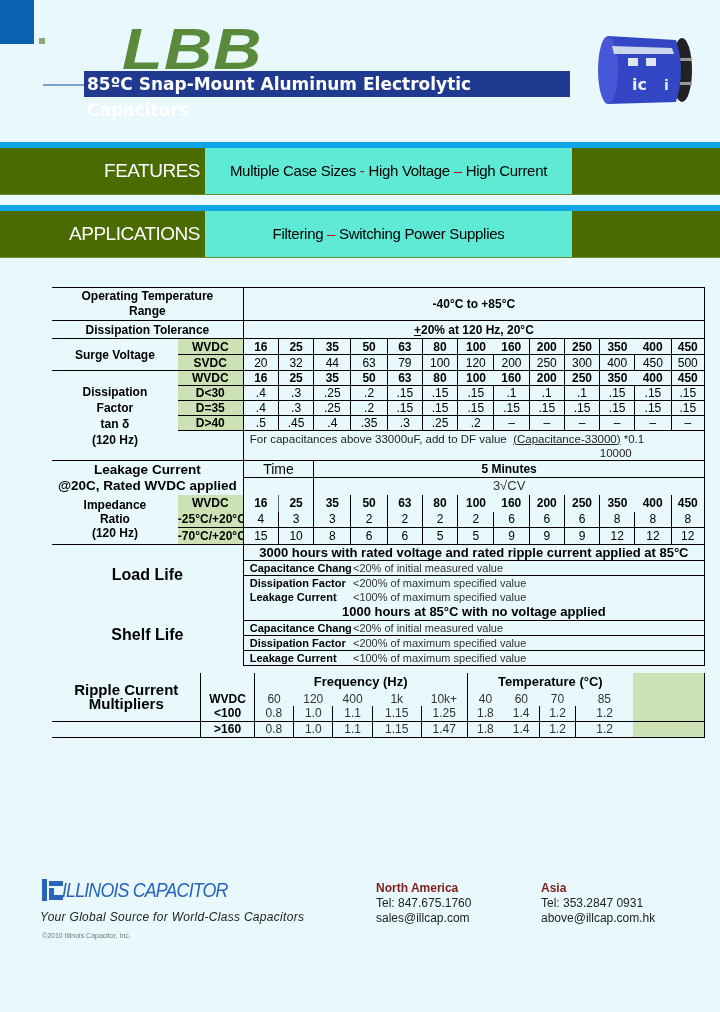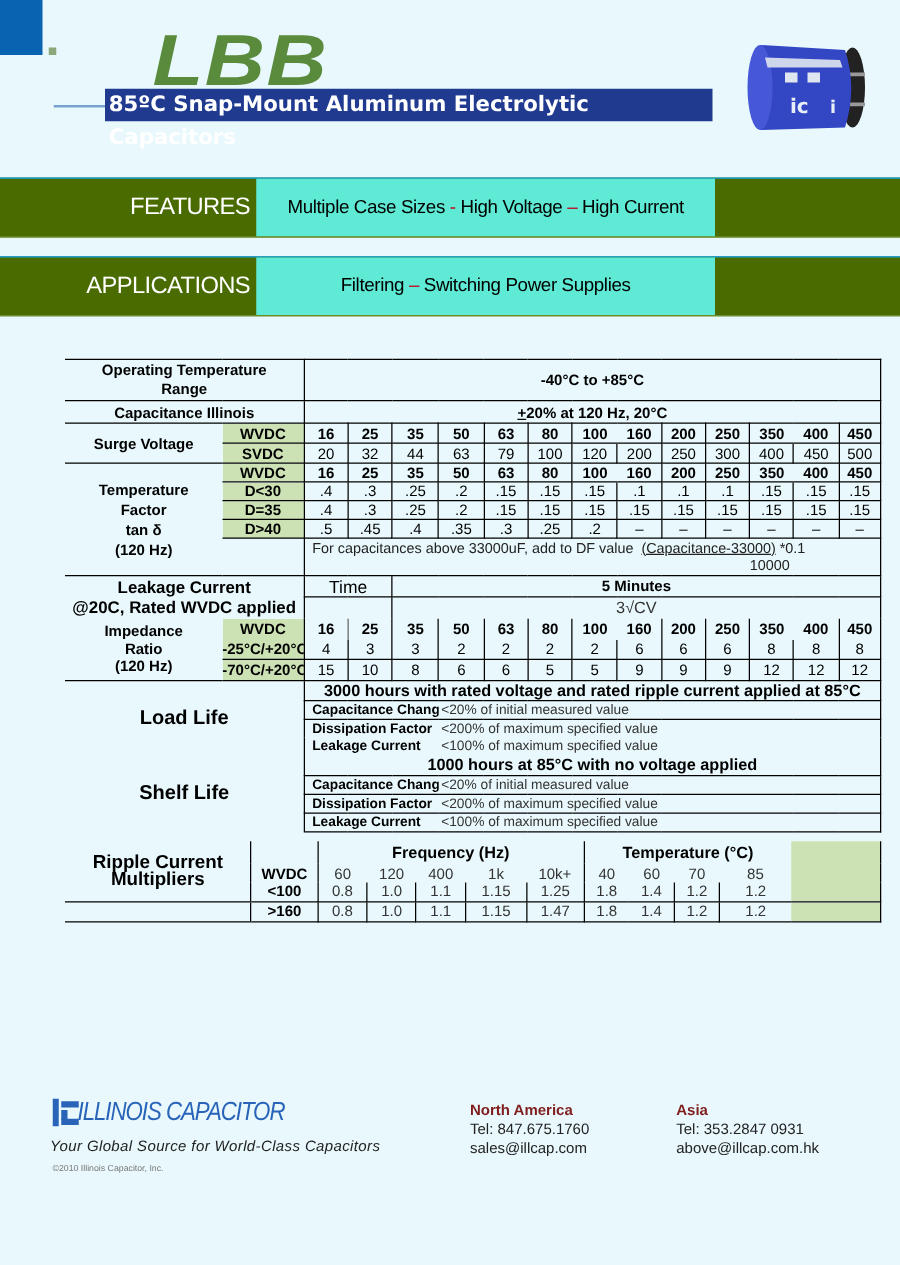--- a/index.html
+++ b/index.html
@@ -14,21 +14,21 @@
     left: 122px; top: 20px; font-family: "Liberation Sans", sans-serif; font-weight: bold; font-style: italic;
     font-size: 58px; letter-spacing: 1px; color: #5a8a3c; line-height: 58px; transform: scaleX(1.15); transform-origin: left top;
   }
   .header-line { left: 43px; top: 84px; width: 45px; height: 2px; background: #7aa2d0; }
   .subtitle-bar {
     left: 84px; top: 71px; width: 486px; height: 26px; background: #1f3a8f; color: #fff;
     font-family: "DejaVu Sans", sans-serif; font-weight: bold; font-size: 17px; line-height: 26px; padding-left: 3px; box-sizing: border-box;
   }
   .cap-img { left: 594px; top: 28px; width: 104px; height: 82px; }
 
-  .band { left: 0; width: 720px; height: 46px; background: #4a6b00; border-top: 1px solid #0ea5e9; border-bottom: 1px solid #6d8d2a; }
+  .band { left: 0; width: 720px; height: 46px; background: #4a6b00; border-top: 6px solid #0ea5e9; border-bottom: 1px solid #6d8d2a; }
   .band-label { position: absolute; left: 0; width: 200px; text-align: right; color: #fff; font-size: 19px; line-height: 46px; letter-spacing: -0.5px; }
   .band-box { position: absolute; left: 205px; width: 367px; top: 0; height: 46px; background: #5eead4; text-align: center; font-size: 15px; line-height: 46px; letter-spacing: -0.3px; }
   .red { color: #c0001a; }
 
   table.spec { position: absolute; left: 52px; top: 287px; width: 653px; border-collapse: collapse; table-layout: fixed; }
   table.spec td { padding: 0; text-align: center; vertical-align: middle; font-size: 12px; line-height: 14px; overflow: hidden; white-space: nowrap; }
   .bt { border-top: 1px solid #000; }
   .bb { border-bottom: 1px solid #000; }
   .bl { border-left: 1px solid #000; }
   .br { border-right: 1px solid #000; }
@@ -109,21 +109,21 @@
   <tbody>
       <tr style="height:33px" class="bt">
     <td colspan="2" class="lbl bt bb br" style="line-height:15px">
       <div>Operating Temperature</div>
       <div>Range</div>
     </td>
     <td colspan="13" class="hdr bt bb br">-40°C to +85°C</td>
   </tr>
 
   <tr style="height:18px">
-    <td colspan="2" class="lbl bb br">Capacitance Illinois</td>
+    <td colspan="2" class="lbl bb br">Dissipation Tolerance</td>
     <td colspan="13" class="hdr bb br"><u>+</u><span>20% at 120 Hz, 20°C</span></td>
   </tr>
 
   <tr style="height:16px">
     <td rowspan="2" class="lbl bb">Surge Voltage</td>
     <td class="grn bb br">WVDC</td>
     <td class="b bb br">16</td>
     <td class="b bb br">25</td>
     <td class="b bb br">35</td>
     <td class="b bb br">50</td>
@@ -149,21 +149,21 @@
     <td class="bb br">200</td>
     <td class="bb br">250</td>
     <td class="bb br">300</td>
     <td class="bb br">400</td>
     <td class="bb br">450</td>
     <td class="bb br">500</td>
   </tr>
 
   <tr style="height:15px">
     <td rowspan="5" class="lbl bb" style="line-height:16px">
-      <div>Temperature</div>
+      <div>Dissipation</div>
       <div>Factor</div>
       <div>tan δ</div>
       <div>(120 Hz)</div>
     </td>
     <td class="grn bb br">WVDC</td>
     <td class="b bb br">16</td>
     <td class="b bb br">25</td>
     <td class="b bb br">35</td>
     <td class="b bb br">50</td>
     <td class="b bb br">63</td>

